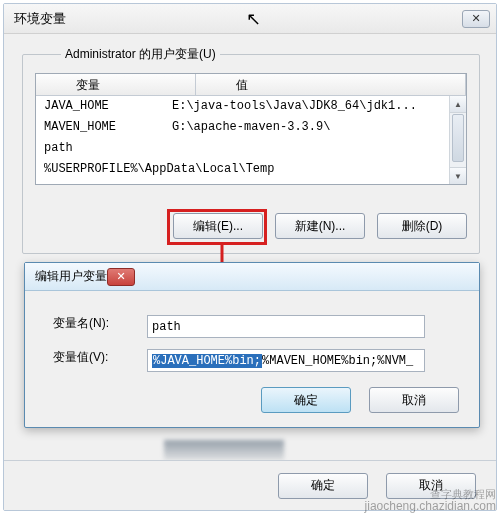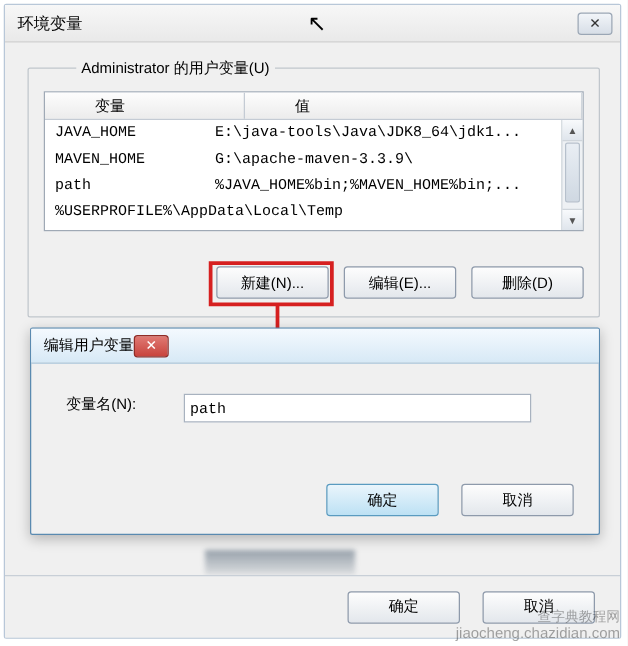--- a/index.html
+++ b/index.html
@@ -254,35 +254,34 @@
       <div class="listrow">
         <div class="rowcell">JAVA_HOME</div>
         <div class="rowcell">E:\java-tools\Java\JDK8_64\jdk1...</div>
       </div>
       <div class="listrow">
         <div class="rowcell">MAVEN_HOME</div>
         <div class="rowcell">G:\apache-maven-3.3.9\</div>
       </div>
       <div class="listrow">
         <div class="rowcell">path</div>
-        <div class="rowcell">%JAVA_HOME%bin;%MAVEN_HOME%bin;...</div>
       </div>
       <div class="listrow">
         <div class="rowcell">%USERPROFILE%\AppData\Local\Temp</div>
       </div>
       <div class="scrollbar">
         <div class="sb-btn">▲</div>
         <div class="sb-thumb"></div>
         <div class="sb-btn bot">▼</div>
       </div>
     </div>
 
     <div class="btnrow">
+      <button class="winbtn">编辑(E)...</button>
       <button class="winbtn">新建(N)...</button>
-      <button class="winbtn">编辑(E)...</button>
       <button class="winbtn">删除(D)</button>
     </div>
   </div>
 
   <div class="redbox" style="left:163px; top:205px; width:100px; height:36px;"></div>
   <div class="redbox" style="left:173px; top:338px; width:124px; height:32px;"></div>
   <svg class="arrow-svg" style="left:208px; top:240px;" width="20" height="100">
     <line x1="10" y1="0" x2="10" y2="86" stroke="#d62020" stroke-width="3"></line>
     <polygon points="10,98 3,84 17,84" fill="#d62020"></polygon>
   </svg>
@@ -291,20 +290,27 @@
     <div class="sub-title">
       <span>编辑用户变量</span>
       <span class="close-glyph red">✕</span>
     </div>
 
     <div class="formrow" style="left:28px; top:52px;">
       <label>变量名(N):</label>
       <input class="txtinput" value="path" style="">
     </div>
 
+    <div class="formrow" style="left:28px; top:86px;">
+      <label>变量值(V):</label>
+      <div class="txtinput" style="display:flex;align-items:center;overflow:hidden;">
+        <span class="sel-part">%JAVA_HOME%bin;</span>
+          <span>%MAVEN_HOME%bin;%NVM_</span>
+      </div>
+    </div>
 
     <div style="position:absolute; right:20px; bottom:14px; display:flex; gap:18px;">
       <button class="winbtn primary">确定</button>
       <button class="winbtn">取消</button>
     </div>
   </div>
 
   <div class="gradient-blob"></div>
 
   <div class="bottombar">

